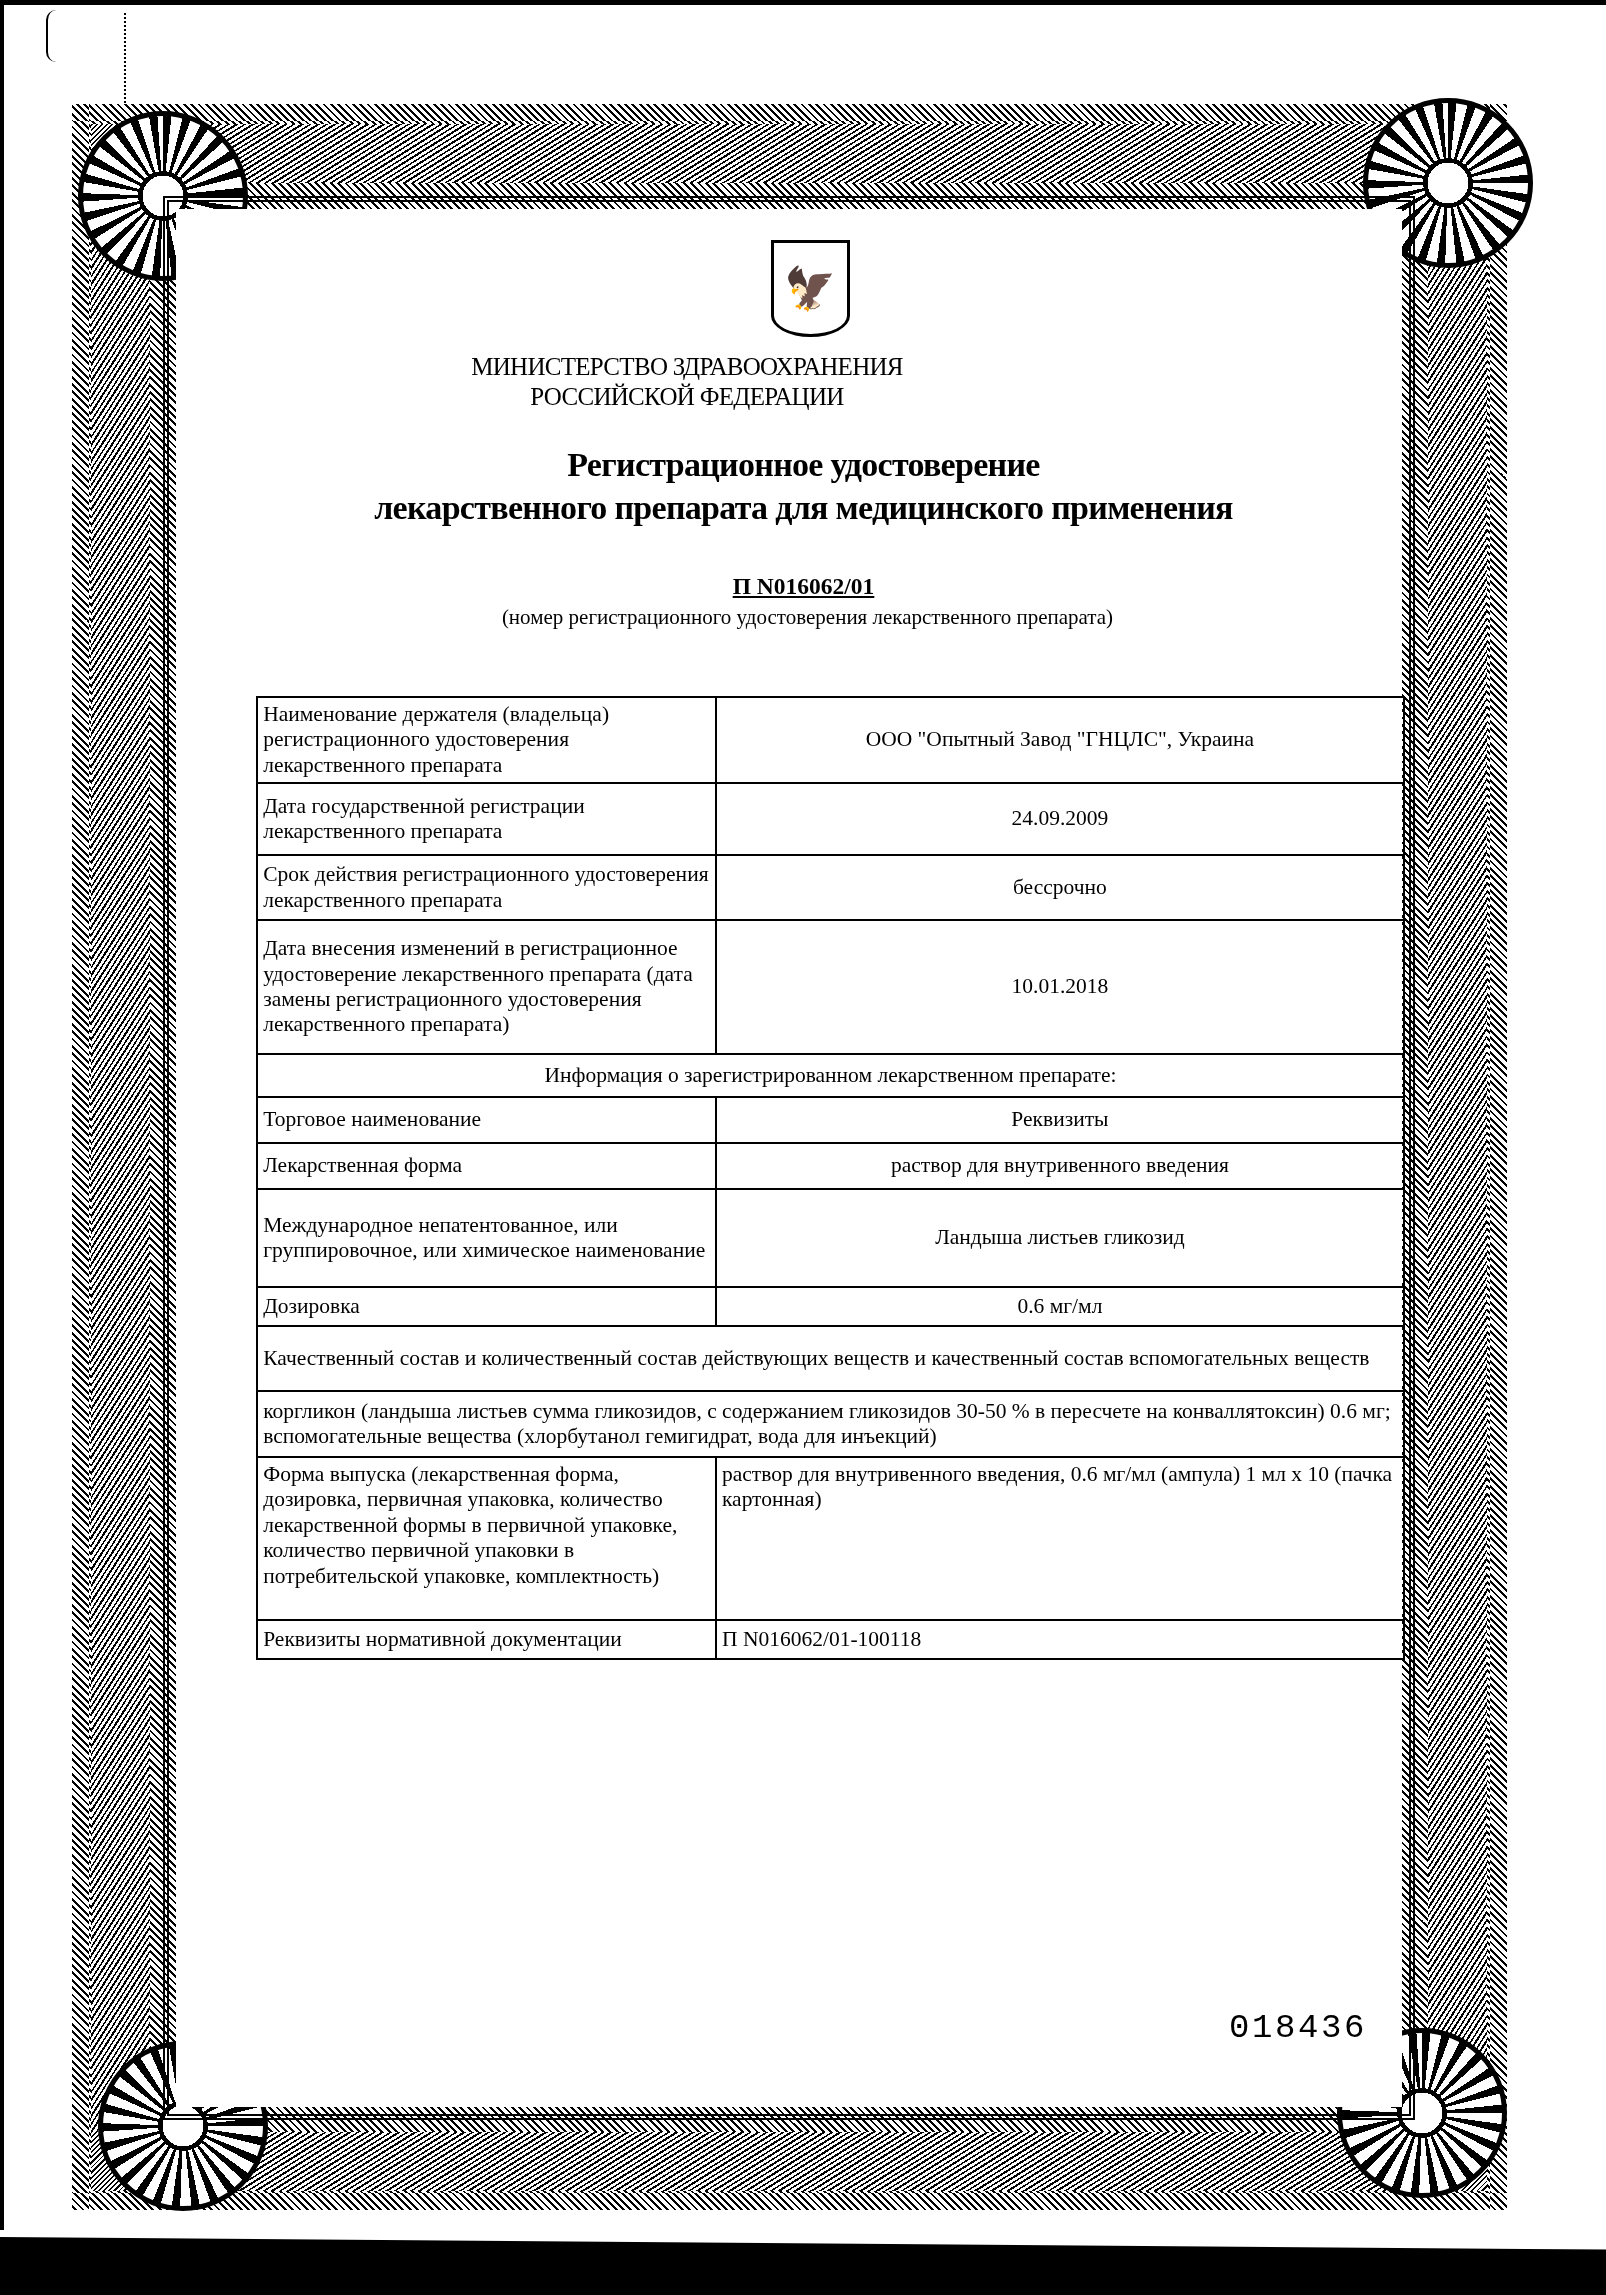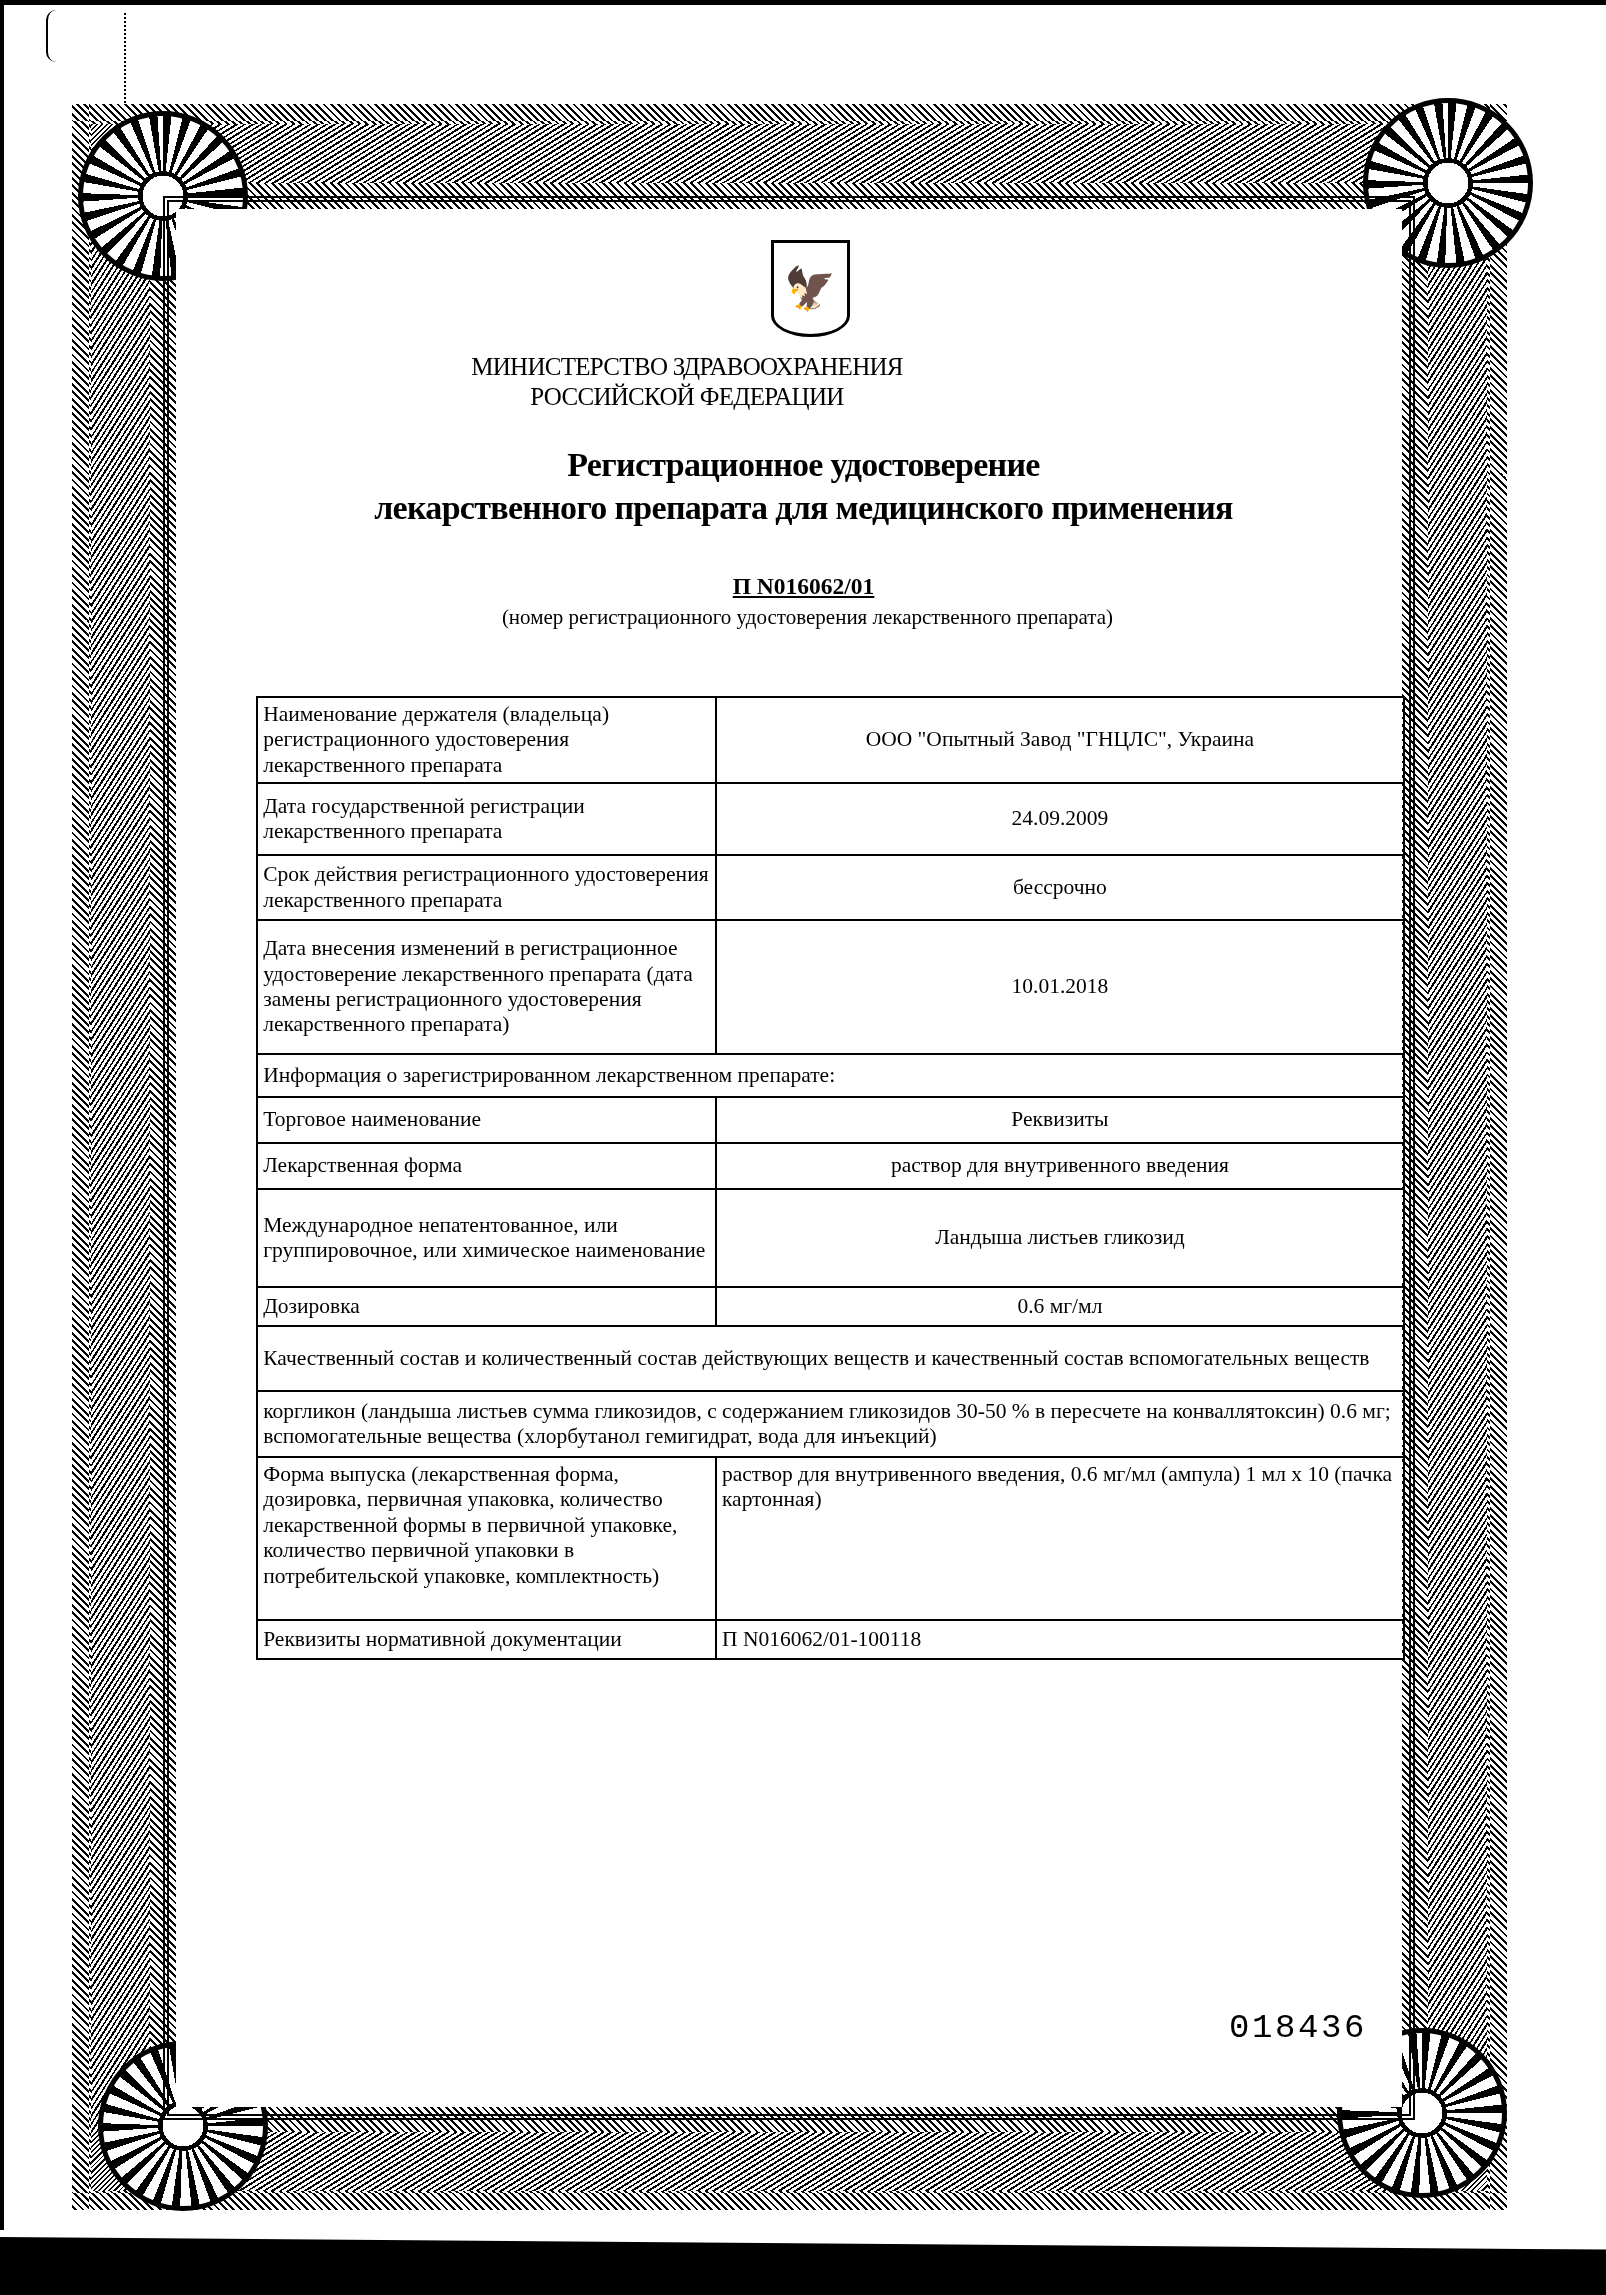--- a/index.html
+++ b/index.html
@@ -77,21 +77,21 @@
 
   table.cert {
     position: absolute; left: 256px; top: 696px; width: 1149px;
     border-collapse: collapse; font-size: 21.5px; line-height: 25.4px;
   }
   table.cert td {
     border: 2.6px solid #000; padding: 3.9px 5.2px; vertical-align: middle;
   }
   table.cert td.label { width: 40%; text-align: left; }
   table.cert td.value { text-align: center; }
-  table.cert td.span-center { }
+  table.cert td.span-center { text-align: center; }
   table.cert td.span-left { text-align: left; }
   table.cert td.value-left { text-align: left; vertical-align: top; }
 
   .serial {
     position: absolute; left: 1229px; top: 2009px;
     font-family: "Liberation Mono", "DejaVu Sans Mono", monospace; font-size: 34px; letter-spacing: 2.6px;
   }
   .page-footer {
     position: absolute; left: 0; width: 1607px; text-align: center; top: 2247px;
     font-family: "Liberation Mono", "DejaVu Sans Mono", monospace; font-size: 25px; z-index: 2;

